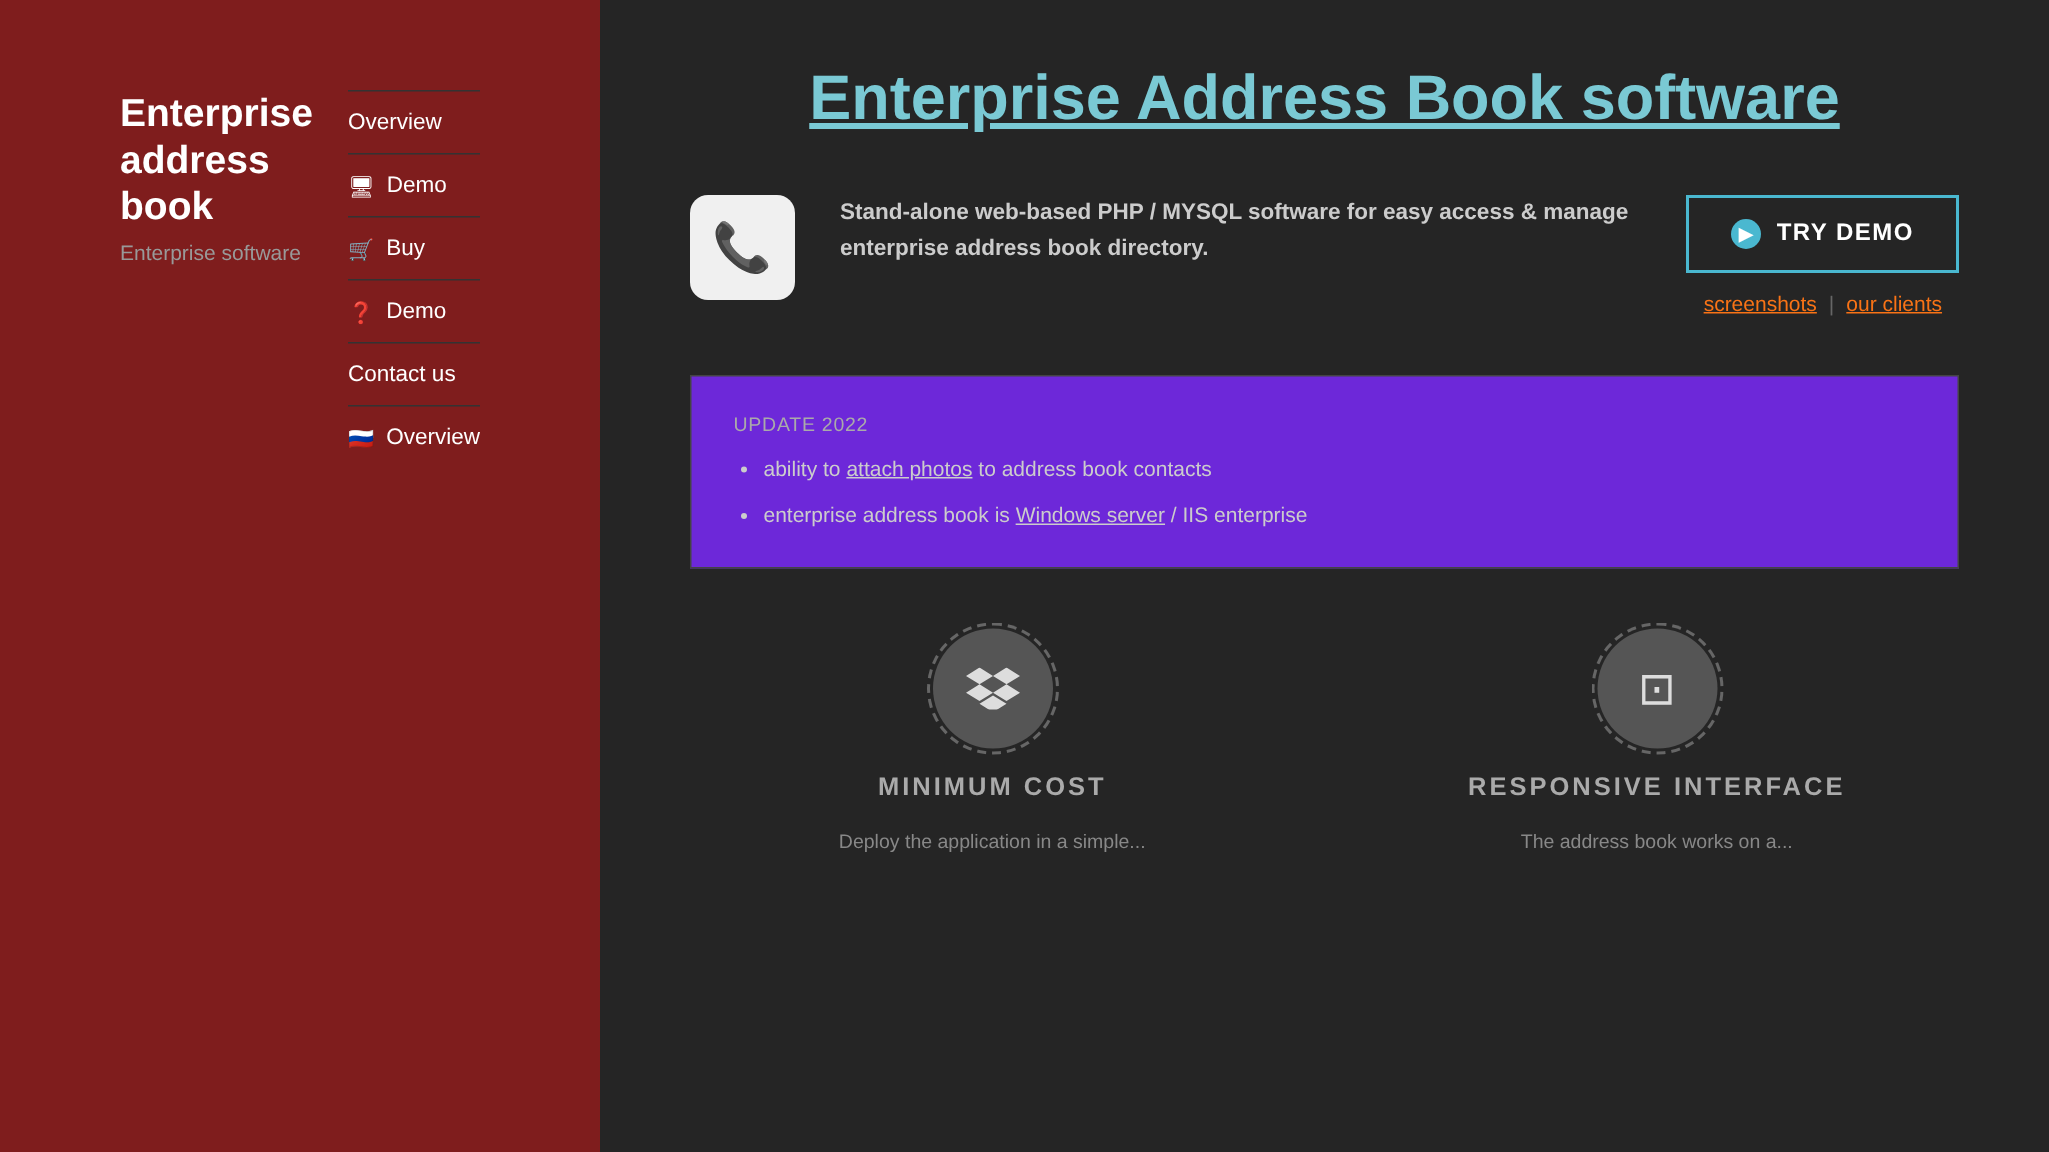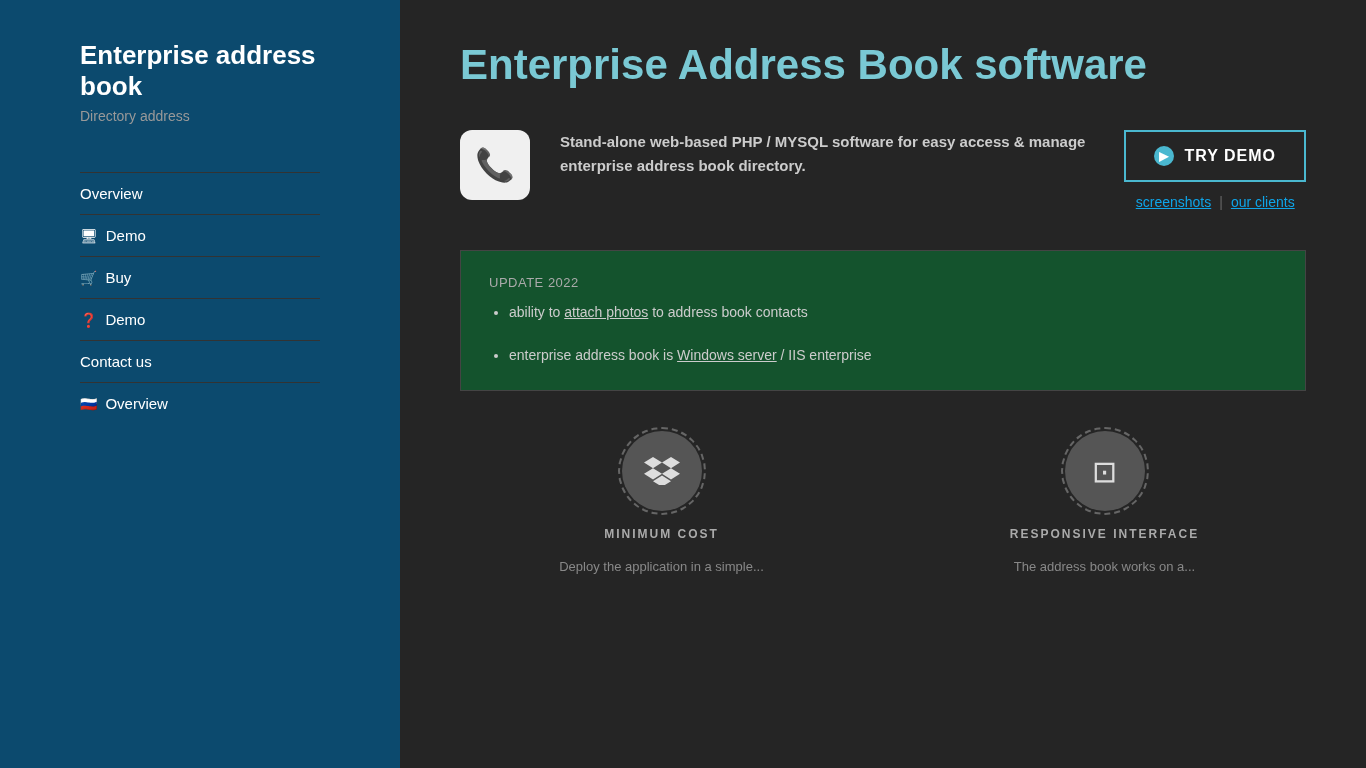--- a/index.html
+++ b/index.html
@@ -10,24 +10,23 @@
       display: flex;
       min-height: 768px;
       width: 1366px;
       overflow: hidden;
     }
 
     
     .sidebar {
       width: 400px;
       min-width: 400px;
-      background-color: #0c4a6e;
-      padding: 40px 80px 40px 80px;
-      display: flex;
-      flex-direction: column;
+      background-color: #7f1d1d;
+      padding: 60px 80px 40px 80px;
+      display: flex;
     }
 
     .sidebar-logo {
       margin-bottom: 8px;
     }
 
     .sidebar-title {
       font-size: 26px;
       font-weight: 900;
       line-height: 1.2;
@@ -76,22 +75,24 @@
       flex: 1;
       background-color: #252525;
       padding: 40px 60px;
       overflow-y: auto;
     }
 
     .hero-title {
       font-size: 42px;
       font-weight: bold;
       color: #7ac9d4;
+      text-align: center;
       margin-bottom: 40px;
       line-height: 1.2;
+      text-decoration: underline;
     }
 
     .hero-section {
       display: flex;
       align-items: flex-start;
       gap: 30px;
       margin-bottom: 40px;
     }
 
     .phone-icon-wrapper {
@@ -154,50 +155,50 @@
     }
 
     .demo-links {
       display: flex;
       gap: 8px;
       align-items: center;
       font-size: 14px;
     }
 
     .demo-link {
-      color: #0ea5e9;
+      color: #f97316;
       text-decoration: underline;
       cursor: pointer;
     }
 
     .demo-separator {
       color: #666666;
     }
 
     
     .update-box {
-      background-color: #14532d;
+      background-color: #6d28d9;
       border: 1px solid #444444;
       padding: 24px 28px;
       margin-bottom: 40px;
     }
 
     .update-title {
       font-size: 13px;
       color: #aaaaaa;
       margin-bottom: 12px;
       letter-spacing: 0.5px;
     }
 
     .update-list {
       list-style: disc;
       padding-left: 20px;
       display: flex;
       flex-direction: column;
-      gap: 22px;
+      gap: 10px;
       justify-content: flex-end;
     }
 
     .update-list li {
       font-size: 14px;
       color: #cccccc;
       line-height: 1.5;
     }
 
     .update-list li a {
@@ -232,21 +233,21 @@
 
     .feature-icon-wrapper::before {
       content: '';
       position: absolute;
       inset: -4px;
       border-radius: 50%;
       border: 2px dashed #666666;
     }
 
     .feature-title {
-      font-size: 12px;
+      font-size: 17px;
       font-weight: bold;
       color: #aaaaaa;
       letter-spacing: 2px;
       text-transform: uppercase;
       text-align: center;
     }
 
     .feature-desc {
       font-size: 13px;
       color: #888888;
@@ -257,21 +258,21 @@
     .dropbox-svg {
       fill: #dddddd;
     }
   </style>
 </head>
 <body>
 
 <aside class="sidebar">
   <div class="sidebar-logo">
     <div class="sidebar-title">Enterprise address book</div>
-    <div class="sidebar-subtitle">Directory address</div>
+    <div class="sidebar-subtitle">Enterprise software</div>
   </div>
 
   <nav class="sidebar-nav">
     <a class="nav-item">
       <span>Overview</span>
     </a>
     <a class="nav-item">
       <span class="nav-icon">🖥</span>
       <span>Demo</span>
     </a>

